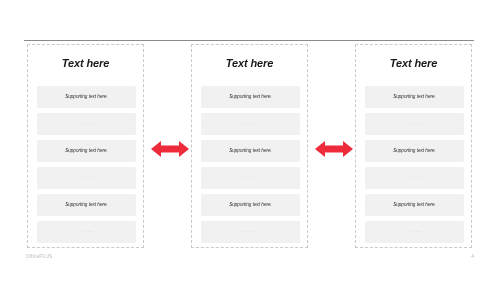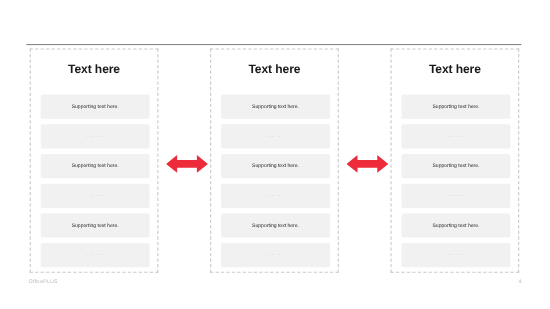--- a/index.html
+++ b/index.html
@@ -44,20 +44,21 @@
   }
 
   .card {
     position: absolute;
     top: 0;
     width: 117px;
     height: 204px;
     box-sizing: border-box;
     border: 1px dashed #c9c9c9;
     background: #ffffff;
+    font-style: italic;
   }
   .card.col-1 { left: 27px; }
   .card.col-2 { left: 191px; width: 117px; }
   .card.col-3 { left: 355px; width: 117px; }
 
   .card-title {
     position: absolute;
     left: 0;
     top: 12px;
     width: 100%;

